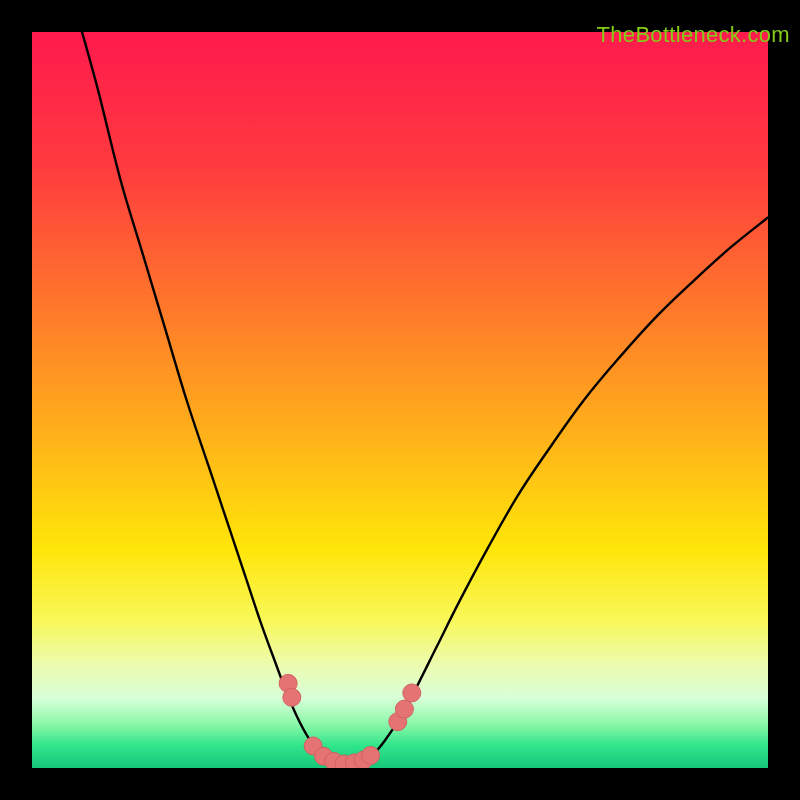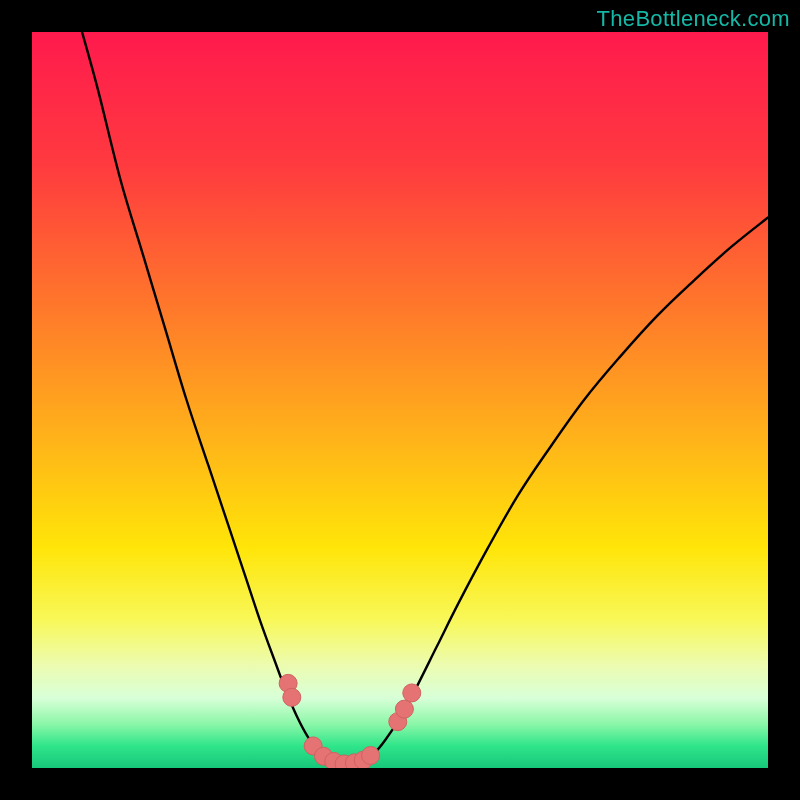--- a/index.html
+++ b/index.html
@@ -19,23 +19,23 @@
   .plot {
     position: absolute;
     left: 32px;
     top: 32px;
     width: 736px;
     height: 736px;
     overflow: hidden;
   }
   .watermark {
     position: absolute;
-    top: 6px;
+    top: 22px;
     right: 10px;
-    color: #14b8a6;
+    color: #84cc16;
     font-size: 22px;
     font-weight: 500;
     letter-spacing: 0.3px;
     user-select: none;
   }
   svg { display: block; }
 </style>
 </head>
 <body>
 

